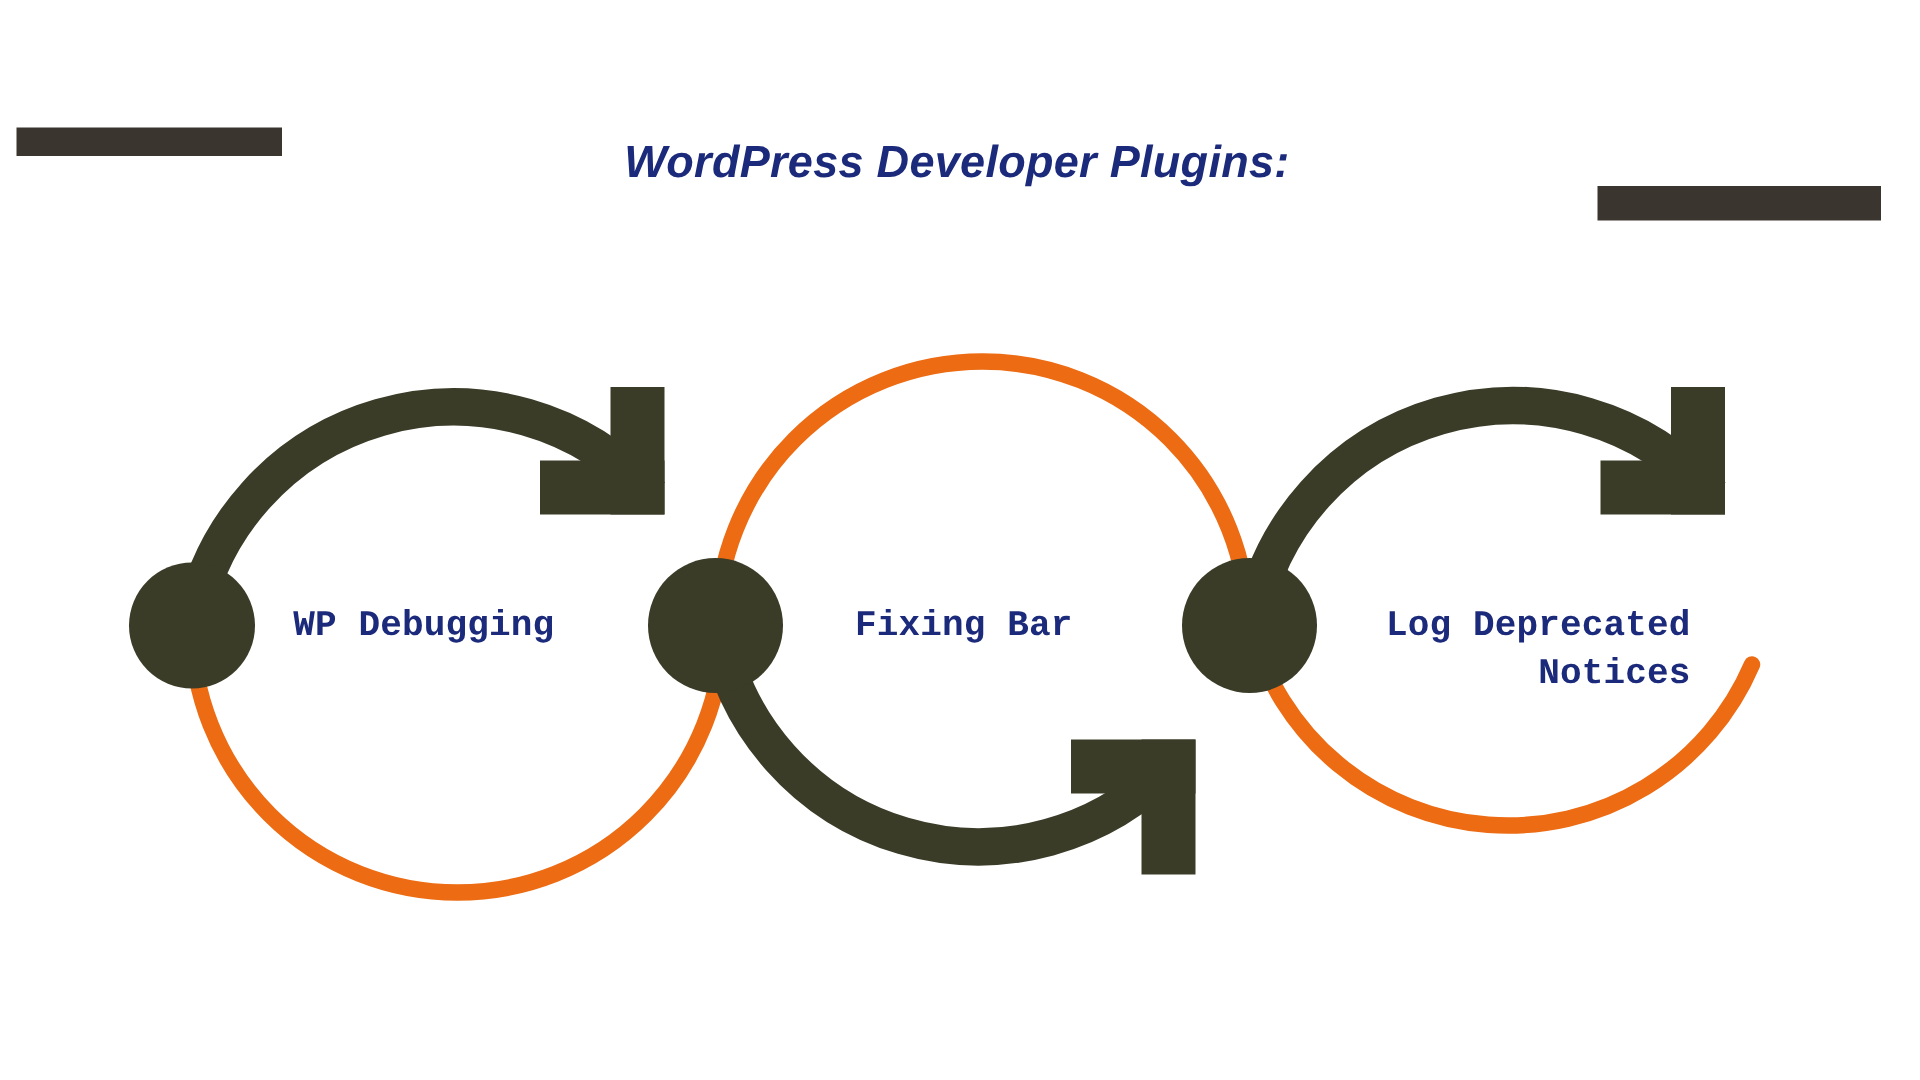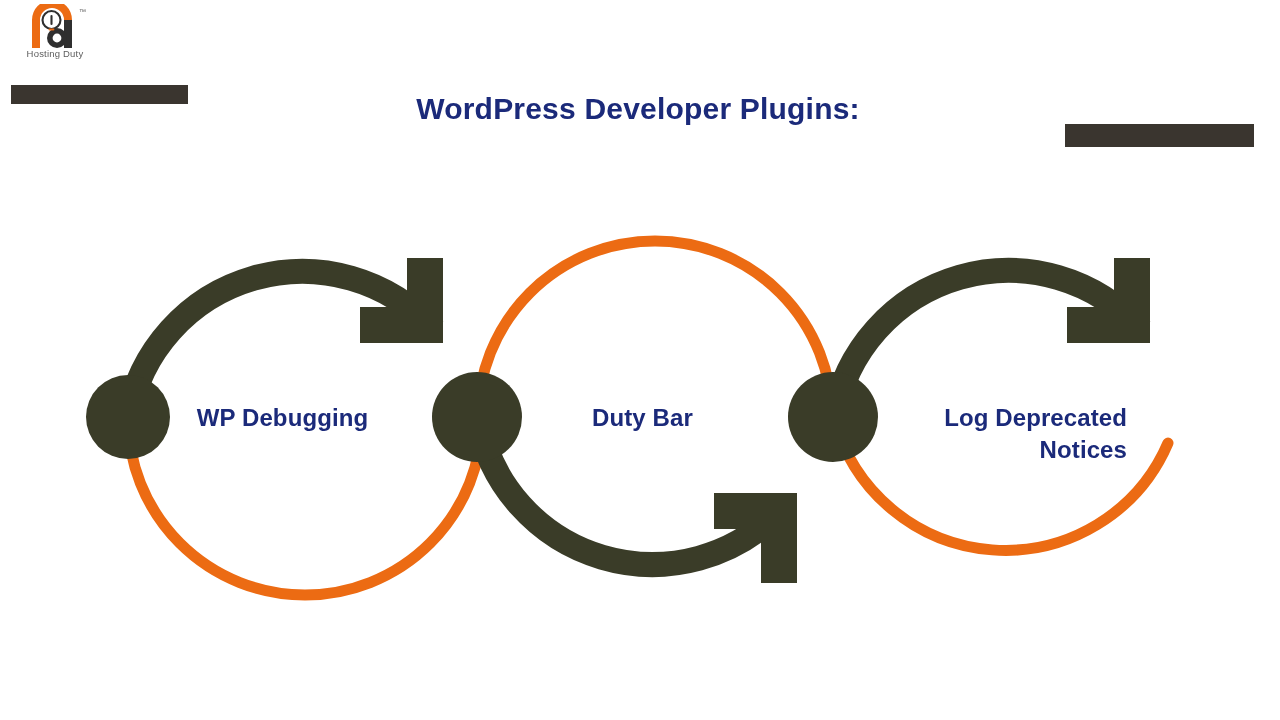--- a/index.html
+++ b/index.html
@@ -65,68 +65,53 @@
     left: 328px;
     top: 68px;
     width: 620px;
     text-align: center;
     color: #1b2a7a;
     font-family: "Liberation Sans", sans-serif;
     font-weight: bold;
     font-size: 30px;
     line-height: 42px;
     letter-spacing: 0.2px;
+    font-style: italic;
   }
   #title .tl { display: block; }
 
   
   #diagram {
     position: absolute;
     left: 0;
     top: 0;
     width: 1280px;
     height: 720px;
   }
 
   
   .node-label {
     position: absolute;
     text-align: center;
     color: #1b2a7a;
-    font-family: Liberation Sans, sans-serif;
+    font-family: Liberation Mono, monospace;
     font-weight: bold;
     font-size: 24px;
     line-height: 32px;
     letter-spacing: 0.1px;
   }
   #label-0 { left: 175px; top: 402px; width: 215px; }
   #label-1 { left: 535px; top: 402px; width: 215px; }
   #label-2 { left: 895px; top: 402px; width: 232px; text-align: right; }
 </style>
 </head>
 <body>
 
 <div id="stage">
 
-  <div id="logo">
-    <svg id="logo-mark" width="82" height="46" viewBox="0 0 82 46">
-
-      <path d="M18 44 L18 16 A20 20 0 0 1 58 16 L58 22 L50 22 L50 16 A12 12 0 0 0 26 16 L26 44 Z" fill="#EC6B13"></path>
-
-      <path d="M50 16 L58 16 L58 44 L50 44 Z" fill="#2F2F2F"></path>
-      <circle cx="43" cy="34" r="10" fill="#2F2F2F"></circle>
-      <circle cx="43" cy="34" r="4.4" fill="#FFFFFF"></circle>
-
-      <circle cx="37.5" cy="16" r="9" fill="none" stroke="#2F2F2F" stroke-width="2.1"></circle>
-      <path d="M37.5 12 L37.5 20" stroke="#2F2F2F" stroke-width="2.1" stroke-linecap="round"></path>
-      <path d="M35.5 25.5 L39.5 25.5" stroke="#EC6B13" stroke-width="1.8" stroke-linecap="round"></path>
-      <text x="65" y="10" font-family="Liberation Sans, sans-serif" font-size="7" fill="#5D5D5D">™</text>
-    </svg>
-    <div id="logo-wordmark">Hosting Duty</div>
-  </div>
 
   <div class="deco-bar" id="deco-bar-left"></div>
   <div class="deco-bar" id="deco-bar-right"></div>
 
   <h1 id="title">
     <span class="tl">WordPress Developer Plugins:</span>
   </h1>
 
   <svg id="diagram" viewBox="0 0 1280 720">
 
@@ -162,17 +147,17 @@
 
       <polygon points="1067,307 1150,307 1150,343 1067,343" fill="#3A3C28"></polygon>
       <polygon points="1114,258 1150,258 1150,343 1114,343" fill="#3A3C28"></polygon>
 
       <circle cx="833" cy="417" r="45" fill="#3A3C28"></circle>
     </g>
   </svg>
 
   <div class="node-label" id="label-0">WP Debugging</div>
 
-  <div class="node-label" id="label-1">Duty Bar</div>
+  <div class="node-label" id="label-1">Fixing Bar</div>
 
   <div class="node-label" id="label-2">Log Deprecated Notices</div>
 
 </div>
 
 </body></html>

